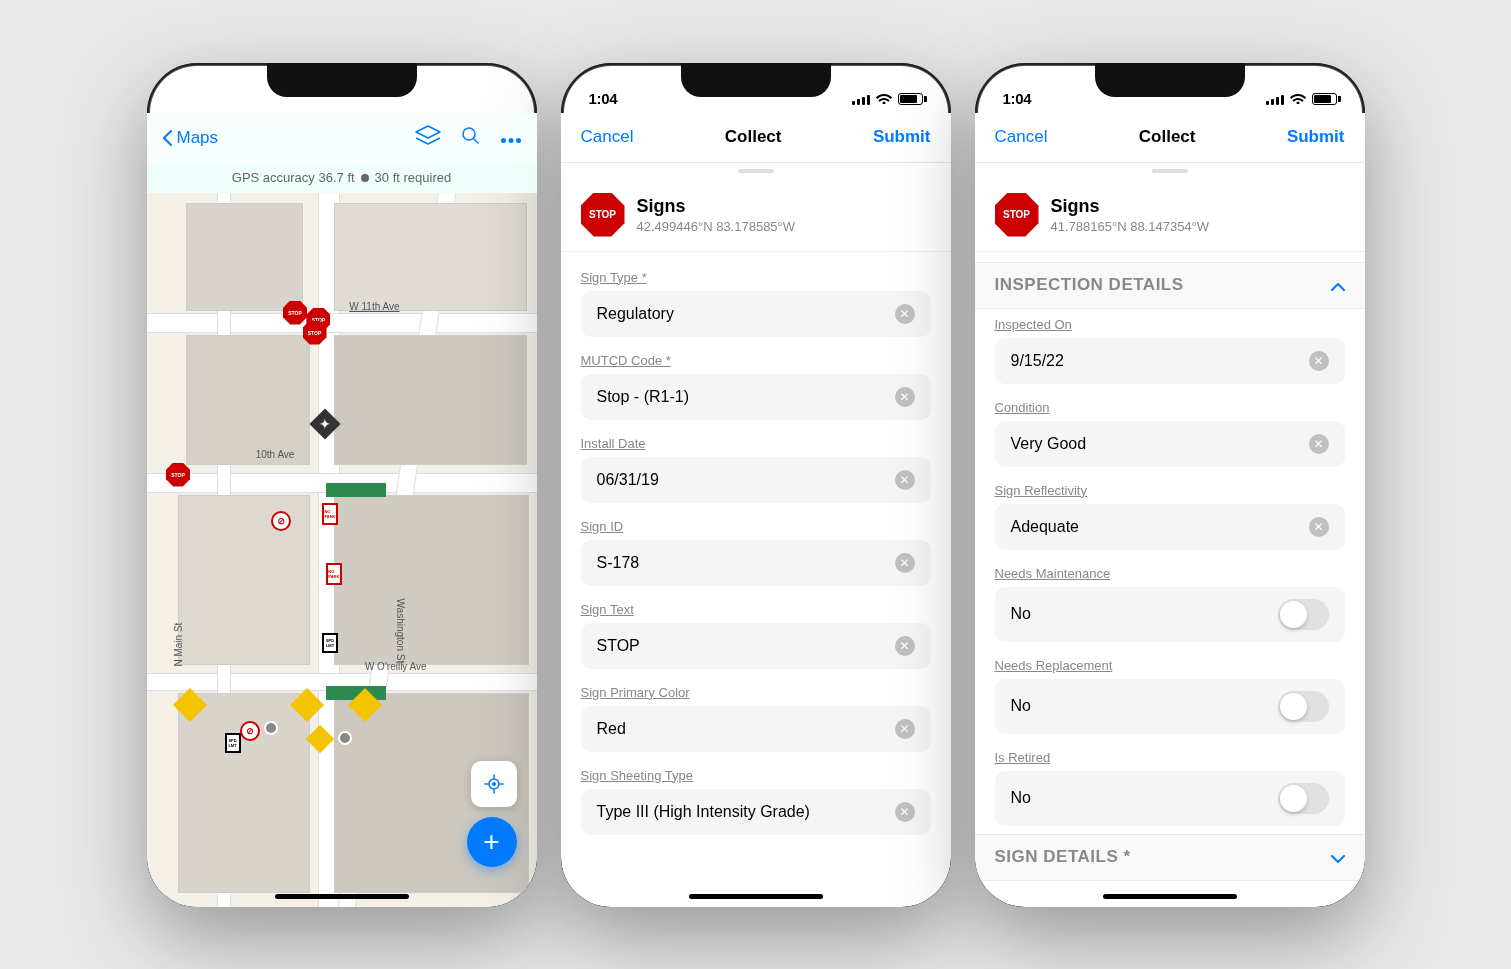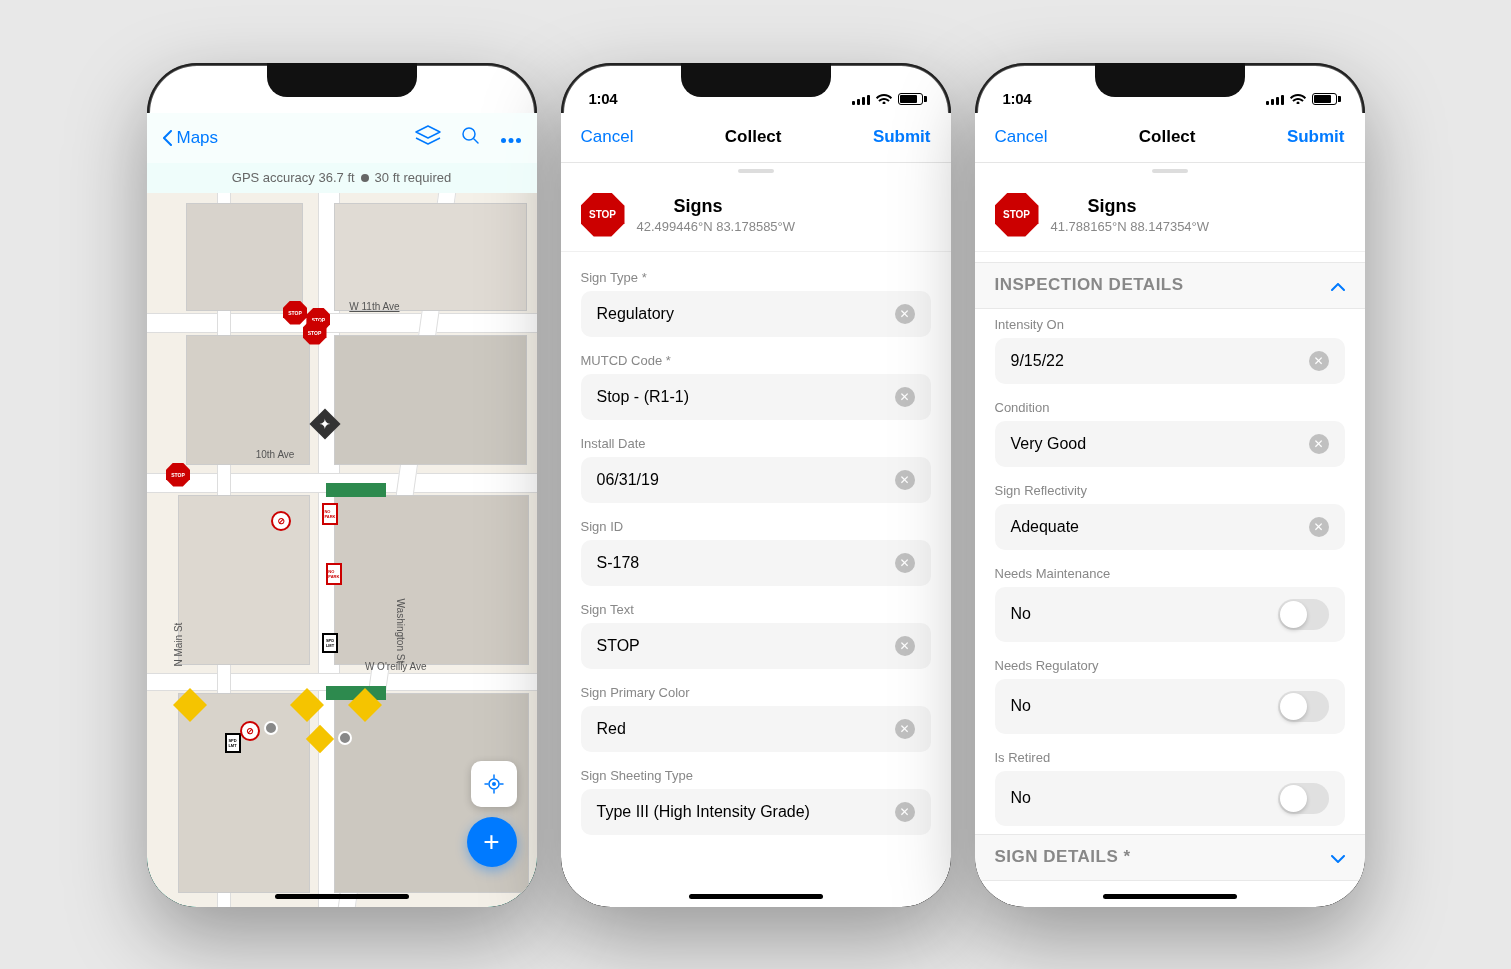--- a/index.html
+++ b/index.html
@@ -451,21 +451,20 @@
       justify-content: center;
       color: #fff;
       font-size: 10px;
       font-weight: 900;
     }
 
     .feature-info .name {
       font-size: 18px;
       font-weight: 700;
       color: #000;
-      margin-left: 37px;
     }
 
     .feature-info .coords {
       font-size: 13px;
       color: #888;
       margin-top: 2px;
     }
 
     
     .form-body {
@@ -475,20 +474,21 @@
     }
 
     .form-field {
       padding: 8px 20px;
     }
 
     .field-label {
       font-size: 13px;
       color: #888;
       margin-bottom: 6px;
+      text-decoration: underline;
     }
 
     .field-input {
       width: 100%;
       padding: 12px 16px;
       background: #f5f5f5;
       border-radius: 10px;
       font-size: 16px;
       color: #000;
       display: flex;
@@ -868,21 +868,21 @@
         <div class="section-header">
           <span class="section-header-label">INSPECTION DETAILS</span>
           <span class="section-chevron">
             <svg width="14" height="8" viewBox="0 0 14 8" fill="none">
               <path d="M1 7l6-6 6 6" stroke="#007aff" stroke-width="2" stroke-linecap="round"></path>
             </svg>
           </span>
         </div>
 
         <div class="form-field">
-          <div class="field-label">Intensity On</div>
+          <div class="field-label">Inspected On</div>
           <div class="field-input">
             <span>9/15/22</span>
             <div class="field-clear">✕</div>
           </div>
         </div>
 
         <div class="form-field">
           <div class="field-label">Condition</div>
           <div class="field-input">
             <span>Very Good</span>
@@ -902,21 +902,21 @@
           <div class="field-label">Needs Maintenance</div>
           <div class="field-input">
             <div class="toggle-row" style="width:100%;">
               <span class="toggle-value">No</span>
               <div class="toggle-switch"></div>
             </div>
           </div>
         </div>
 
         <div class="form-field">
-          <div class="field-label">Needs Regulatory</div>
+          <div class="field-label">Needs Replacement</div>
           <div class="field-input">
             <div class="toggle-row" style="width:100%;">
               <span class="toggle-value">No</span>
               <div class="toggle-switch"></div>
             </div>
           </div>
         </div>
 
         <div class="form-field">
           <div class="field-label">Is Retired</div>

